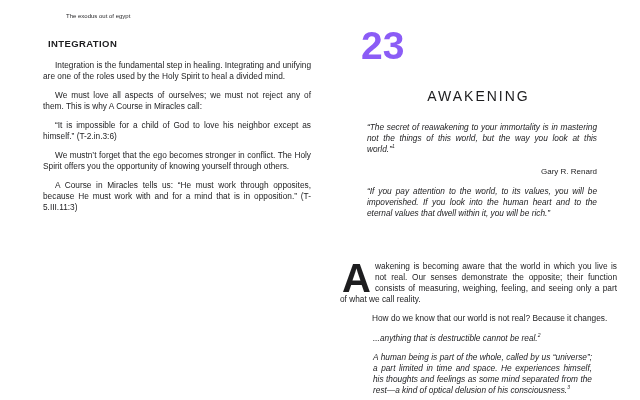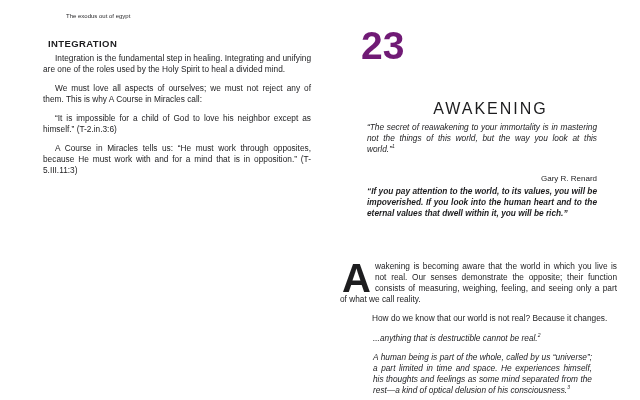--- a/index.html
+++ b/index.html
@@ -22,21 +22,21 @@
 
   
   .page-left { left: 43px; width: 268px; }
   .running-header {
     margin: 13px 0 0 23px;
     font-size: 6px;
     line-height: 7px;
     color: #2a2a2c;
   }
   .section-title {
-    margin: 19px 0 4px 5px;
+    margin: 19px 0 11px 5px;
     font-size: 9.5px;
     line-height: 10px;
     font-weight: bold;
     letter-spacing: 0.4px;
   }
   .body-par {
     margin: 8px 0 0 0;
     font-size: 8.3px;
     line-height: 11px;
     text-align: justify;
@@ -48,51 +48,51 @@
   .italic { }
 
   
   .chapter-number {
     position: absolute;
     left: 361px;
     top: 26px;
     font-size: 39px;
     line-height: 39px;
     font-weight: bold;
-    color: #701a75;
+    color: #8b5cf6;
   }
   .chapter-title {
     position: absolute;
     left: 340px;
     top: 88px;
     width: 277px;
     text-align: center;
-    font-size: 16px;
+    font-size: 14px;
     line-height: 17px;
     letter-spacing: 2px;
     font-weight: normal;
-    margin: 12px;
+    margin: 0;
   }
   .epigraph {
     position: absolute;
     left: 367px;
     width: 230px;
   }
   .epigraph-1 { top: 122px; }
-  .epigraph-2 { top: 186px; font-weight: bold; }
+  .epigraph-2 { top: 186px; }
   .epigraph-quote {
     font-size: 8.3px;
     line-height: 11px;
     font-style: italic;
     text-align: justify;
     hyphens: auto;
     -webkit-hyphens: auto;
   }
   .epigraph-attribution {
-    margin-top: 19px;
+    margin-top: 12px;
     font-size: 8px;
     line-height: 10px;
     text-align: right;
     font-style: normal;
   }
   .page-body {
     position: absolute;
     left: 340px;
     top: 261px;
     width: 277px;
@@ -135,20 +135,21 @@
     <div class="running-header">The exodus out of egypt</div>
 
     <h2 class="section-title">INTEGRATION</h2>
 
     <p class="body-par first-par">Integration is the fundamental step in healing. Integrating and unifying are one of the roles used by the Holy Spirit to heal a divided mind.</p>
 
     <p class="body-par"><span>We must love all aspects of ourselves; we must not reject any of them. This is why </span><span class="italic">A Course in Miracles</span><span> call:</span></p>
 
     <p class="body-par">“It is impossible for a child of God to love his neighbor except as himself.” (T-2.in.3:6)</p>
 
+    <p class="body-par">We mustn’t forget that the ego becomes stronger in conflict. The Holy Spirit offers you the opportunity of knowing yourself through others.</p>
 
     <p class="body-par"><span class="italic">A Course in Miracles</span><span> tells us: “He must work through opposites, because He must work with and for a mind that is in opposition.” (T-5.III.11:3)</span></p>
   </section>
 
   <section class="page page-right">
 
     <div class="chapter-number">23</div>
 
     <h1 class="chapter-title">AWAKENING</h1>
 

